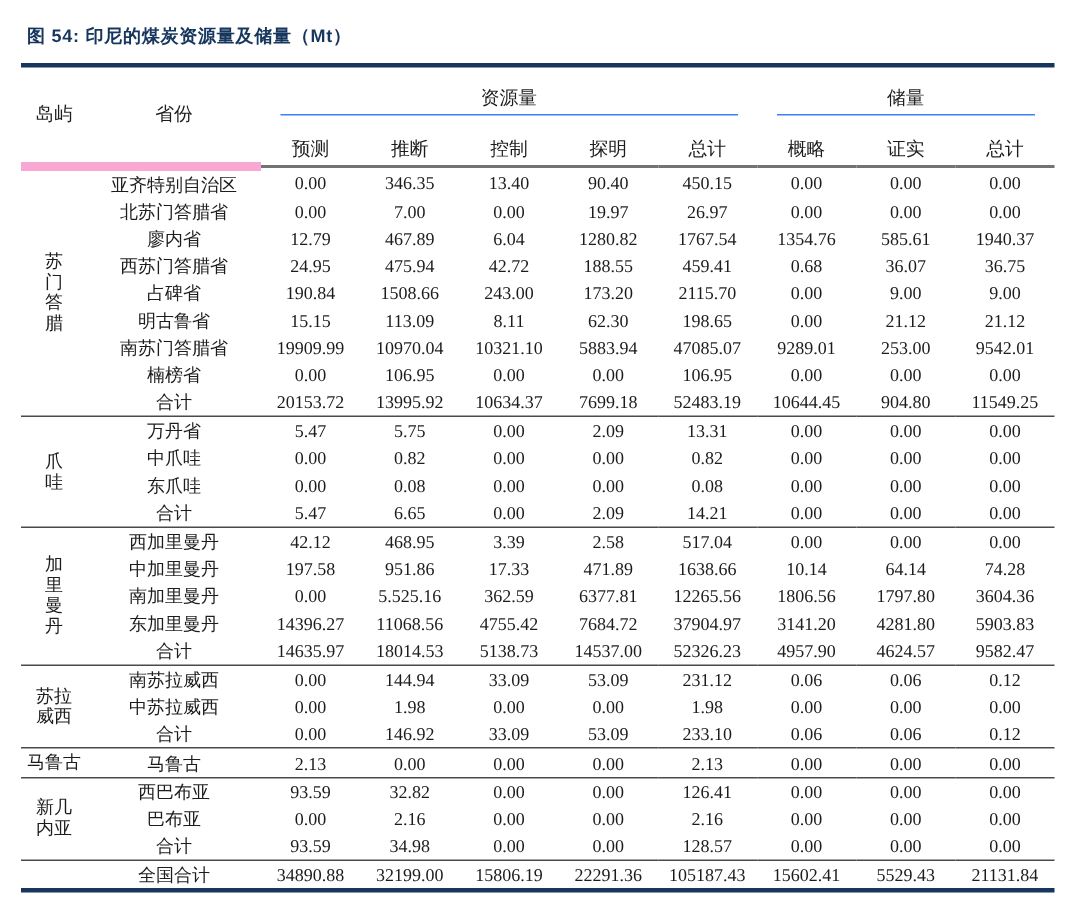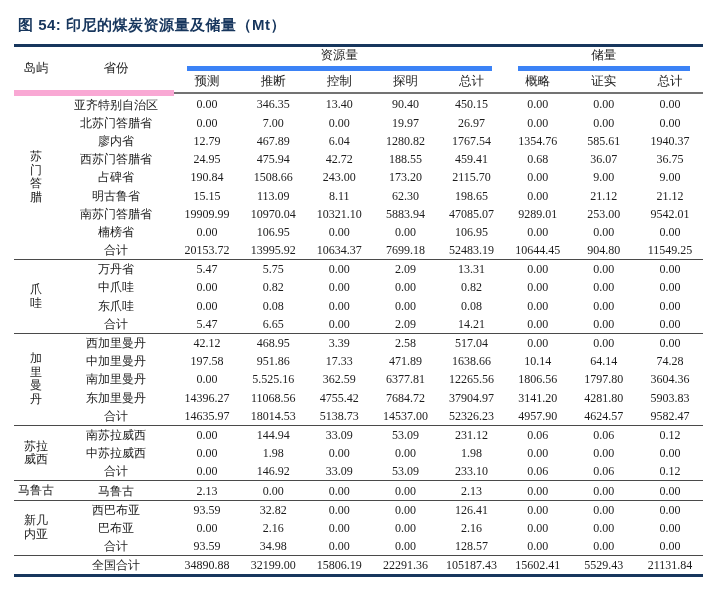--- a/index.html
+++ b/index.html
@@ -1,29 +1,29 @@
 <!DOCTYPE html>
 <html><head>
 <meta charset="utf-8">
 <style>
   html,body{margin:0;padding:0;background:#ffffff;}
   body{width:715px;height:598px;overflow:hidden;
        font-family:"Liberation Serif","DejaVu Serif",serif;color:#1c1c1c;}
   .page{padding:10px 12px 0 14px;}
   .fig-title{font-family:"Liberation Sans","DejaVu Sans",sans-serif;
-       font-weight:bold;font-size:15px;color:#17365d;
+       font-weight:bold;font-size:12px;color:#17365d;
        padding:6px 0 9px 4px;letter-spacing:.5px;}
   .navy-rule{height:2.5px;background:#17365d;}
   .navy-rule.bottom{height:3px;margin-top:0;}
   table{width:100%;border-collapse:collapse;table-layout:fixed;
         font-size:12px;color:#1c1c1c;}
   col.c-island{width:44px;} col.c-prov{width:116px;}
   th,td{padding:0;text-align:center;font-weight:normal;vertical-align:middle;}
   thead th{height:21px;font-size:12.5px;}
-  thead .glabel{margin:0 13px;padding-bottom:2px;border-bottom:5px solid #3b82f6;}
+  thead .glabel{margin:12px 13px;padding-bottom:2px;border-bottom:1px solid #3b82f6;}
   thead tr.sub th{border-bottom:2px solid #737373;}
   thead th.island-h,thead th.prov-h{border-bottom:6px solid #f9a8d4;text-align:center;}
   tbody td{height:18.2px;line-height:14px;}
   tbody{border-top:1px solid #4a4a4a;}
   tbody.first{border-top:none;}
   td.island{white-space:pre-line;line-height:13.5px;font-size:12px;}
   .source{font-style:italic;color:#17365d;font-size:11.5px;
           padding:7px 0 0 4px;font-family:"Liberation Serif","DejaVu Serif",serif;}
 </style>
 </head>

